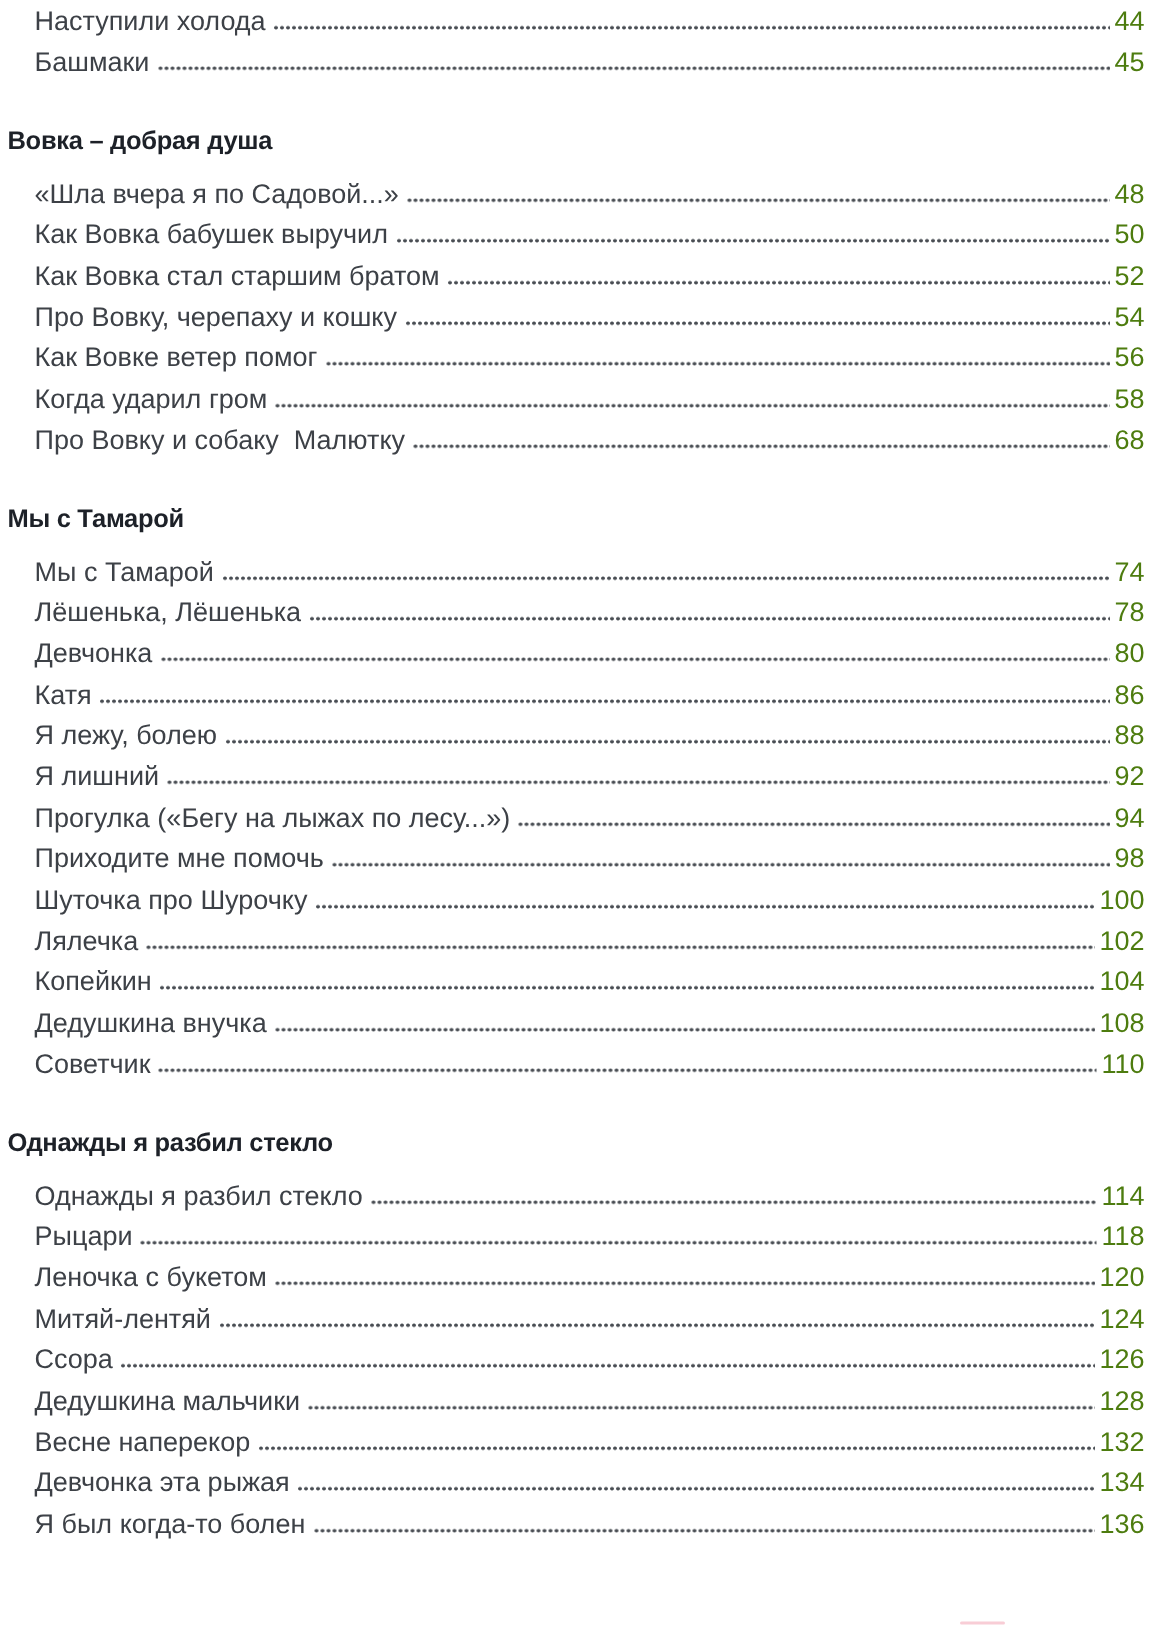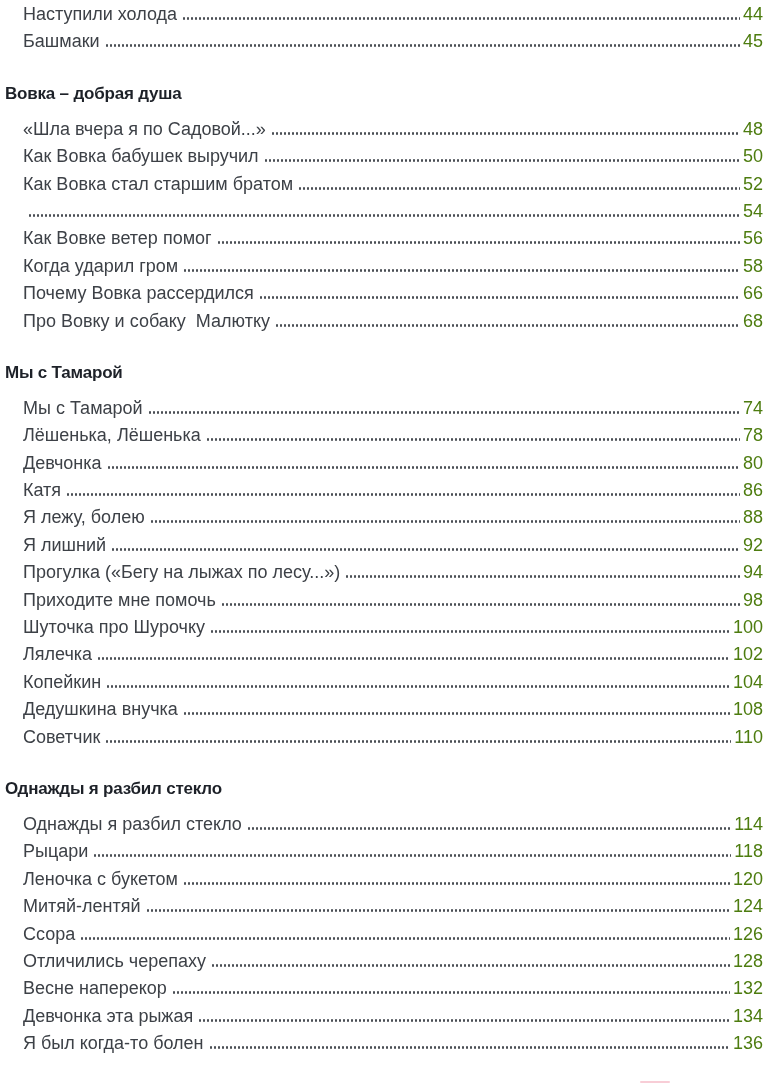--- a/index.html
+++ b/index.html
@@ -101,41 +101,37 @@
     <span class="toc-page">50</span>
   </div>
 
   <div class="toc-entry">
     <span class="toc-title">Как Вовка стал старшим братом</span>
     <span class="leader"></span>
     <span class="toc-page">52</span>
   </div>
 
   <div class="toc-entry">
+    <span class="toc-title">Про Вовку, черепаху и кошку</span>
     <span class="leader"></span>
     <span class="toc-page">54</span>
   </div>
 
   <div class="toc-entry">
     <span class="toc-title">Как Вовке ветер помог</span>
     <span class="leader"></span>
     <span class="toc-page">56</span>
   </div>
 
   <div class="toc-entry">
     <span class="toc-title">Когда ударил гром</span>
     <span class="leader"></span>
     <span class="toc-page">58</span>
   </div>
 
-  <div class="toc-entry">
-    <span class="toc-title">Почему Вовка рассердился</span>
-    <span class="leader"></span>
-    <span class="toc-page">66</span>
-  </div>
 
   <div class="toc-entry">
     <span class="toc-title">Про Вовку и собаку  Малютку</span>
     <span class="leader"></span>
     <span class="toc-page">68</span>
   </div>
 </div>
   </section>
 
   <section class="toc-section">
@@ -249,21 +245,21 @@
     <span class="toc-page">124</span>
   </div>
 
   <div class="toc-entry">
     <span class="toc-title">Ссора</span>
     <span class="leader"></span>
     <span class="toc-page">126</span>
   </div>
 
   <div class="toc-entry">
-    <span class="toc-title">Отличились черепаху</span>
+    <span class="toc-title">Дедушкина мальчики</span>
     <span class="leader"></span>
     <span class="toc-page">128</span>
   </div>
 
   <div class="toc-entry">
     <span class="toc-title">Весне наперекор</span>
     <span class="leader"></span>
     <span class="toc-page">132</span>
   </div>
 

